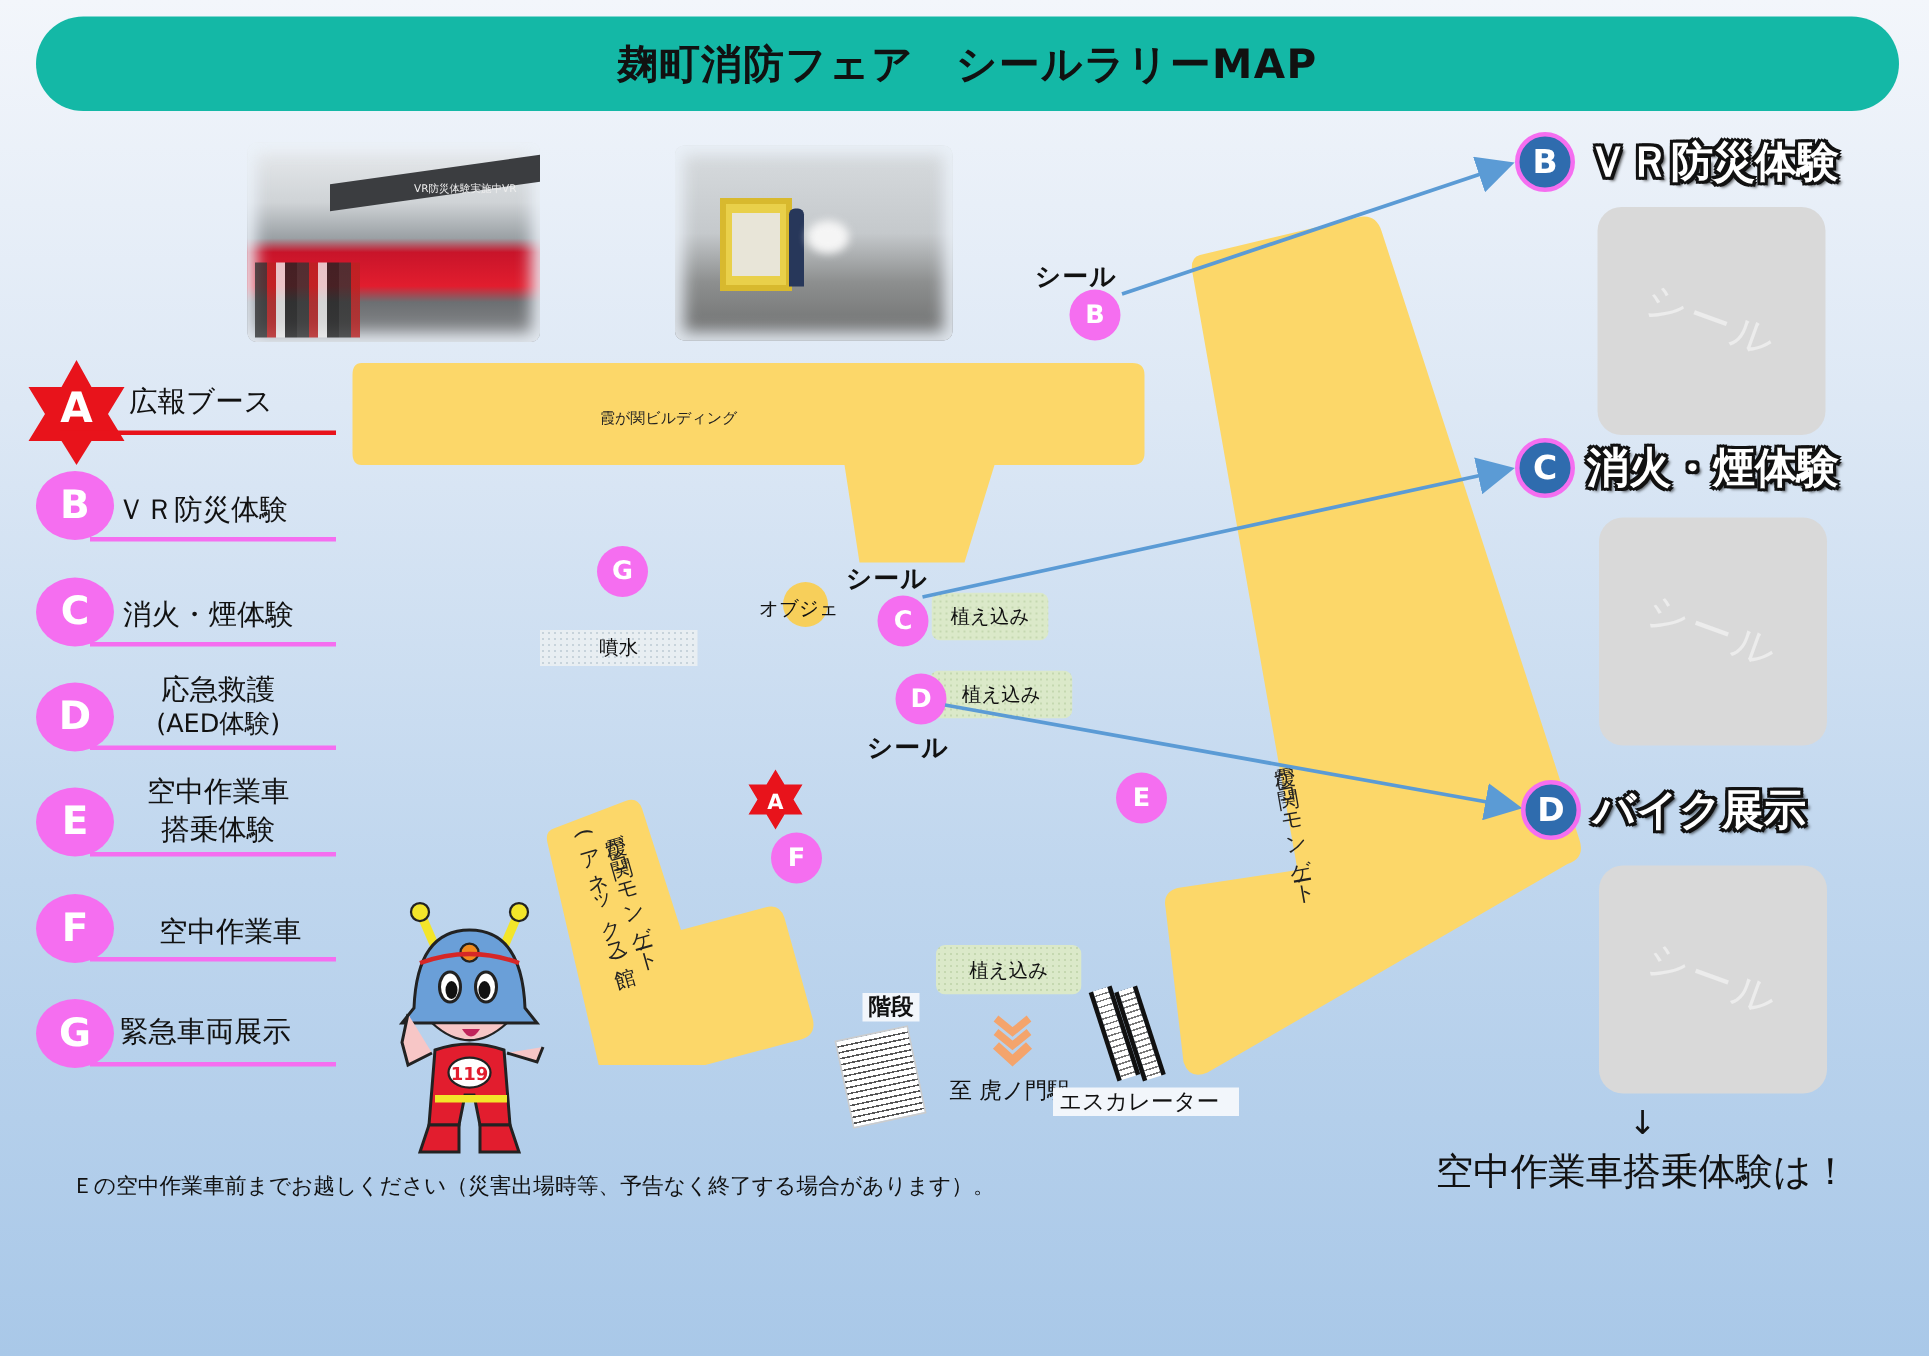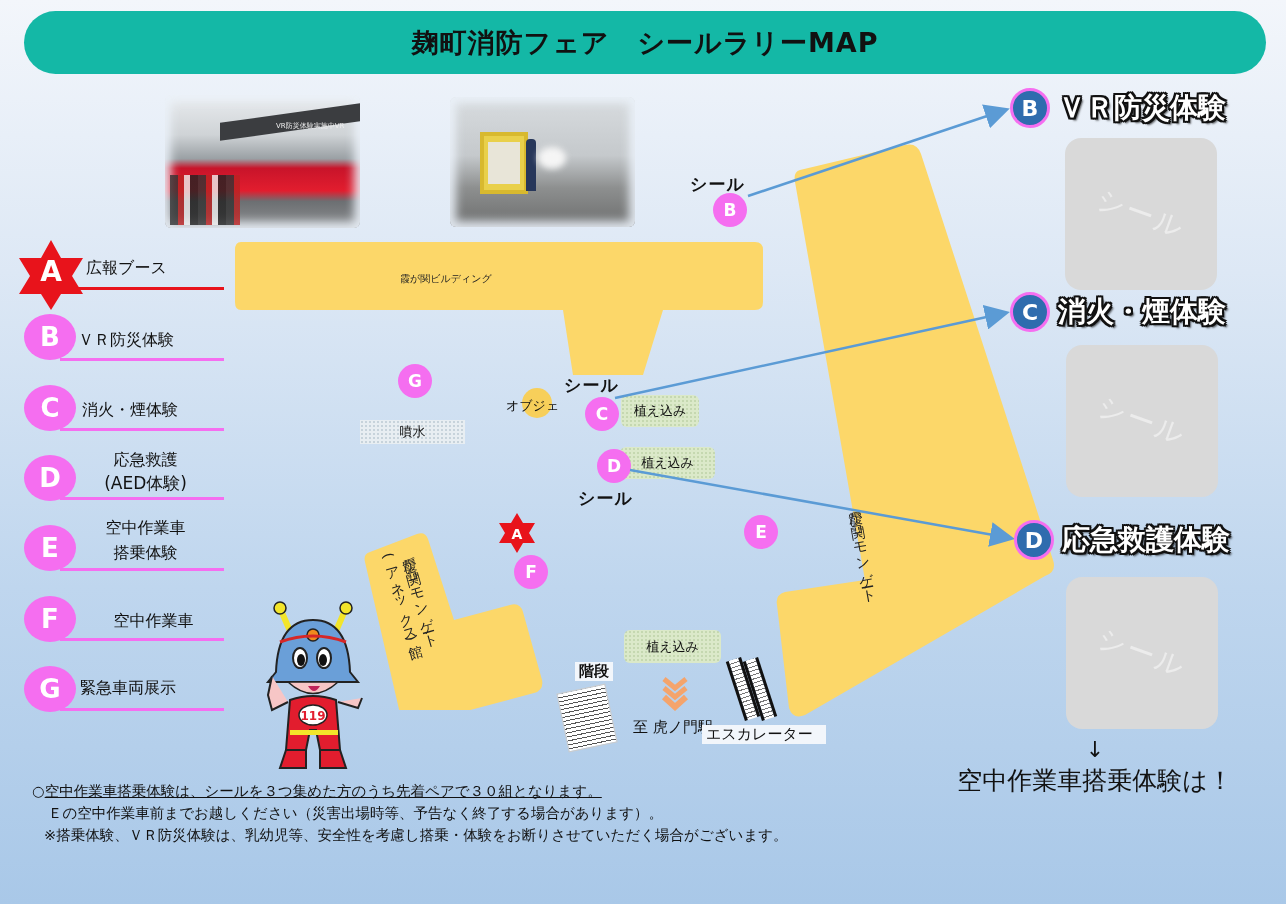--- a/index.html
+++ b/index.html
@@ -34,21 +34,21 @@
   .photo-smoke .tent { position:absolute; left:30px; top:35px; width:48px; height:62px; background:#e9d04a; border:4px solid #d8b92e; }
   .photo-smoke .tent::after { content:""; position:absolute; left:4px; top:6px; right:4px; bottom:6px; background:#e8e5d8; }
   .photo-smoke .person { position:absolute; left:76px; top:42px; width:10px; height:52px; background:#27375a; border-radius:4px 4px 0 0; }
   .photo-smoke .smoke { position:absolute; left:88px; top:50px; width:28px; height:22px; border-radius:50%; background:#f5f5f5; filter: blur(3px); }
   .bldg-label { font-size: 10px; color: #222; }
   .legend-line { position: absolute; left: 60px; height: 3px; width: 164px; background: #f56ef0; }
   .legend-line.red { background: #e8131b; left: 40px; width: 184px; }
   .pink-badge { position: absolute; width: 52px; height: 46px; border-radius: 50%;
     background: #f56ef0; color: #fff; font-weight: bold; font-size: 26px;
     display: flex; align-items: center; justify-content: center; font-family: "DejaVu Sans", sans-serif; }
-  .legend-text { position: absolute; font-size: 16px; color: #111; text-align: center; line-height: 24px; }
+  .legend-text { position: absolute; font-size: 19px; color: #111; text-align: center; line-height: 24px; }
   .legend-text.small { font-size: 17px; line-height: 22px; }
 
   
   .marker { position: absolute; width: 34px; height: 34px; border-radius: 50%;
     background: #f56ef0; color: #fff; font-weight: bold; font-size: 17px;
     display: flex; align-items: center; justify-content: center; }
 
   .seal-label { position: absolute; font-size: 17px; font-weight: bold; color: #111; letter-spacing: 1px; }
   .map-label { position: absolute; font-size: 13px; color: #111; }
 
@@ -247,30 +247,26 @@
 <div class="stamp-head" style="left:1010px;top:292px;">
   <div class="blue-badge">C</div>
   <div class="stamp-title">消火・煙体験</div>
 </div>
 <div class="stamp-box" style="left:1066px;top:345px;">
   <span>シール</span>
 </div>
 
 <div class="stamp-head" style="left:1014px;top:520px;">
   <div class="blue-badge">D</div>
-  <div class="stamp-title">応急救護体験</div>
+  <div class="stamp-title">バイク展示</div>
 </div>
 <div class="stamp-box" style="left:1066px;top:577px;">
   <span>シール</span>
 </div>
 
 <div class="cta">
   <div class="arrow">↓</div>
   <div class="line">空中作業車搭乗体験は！</div>
 </div>
 
 <div class="notes">
-  <div>
-    <span>○</span><span class="u">空中作業車搭乗体験は、シールを３つ集めた方のうち先着ペアで３０組となります。</span>
-  </div>
   <div style="padding-left:16px;">Ｅの空中作業車前までお越しください（災害出場時等、予告なく終了する場合があります）。</div>
-  <div style="padding-left:12px;">※搭乗体験、ＶＲ防災体験は、乳幼児等、安全性を考慮し搭乗・体験をお断りさせていただく場合がございます。</div>
 </div>
 
 </body></html>

